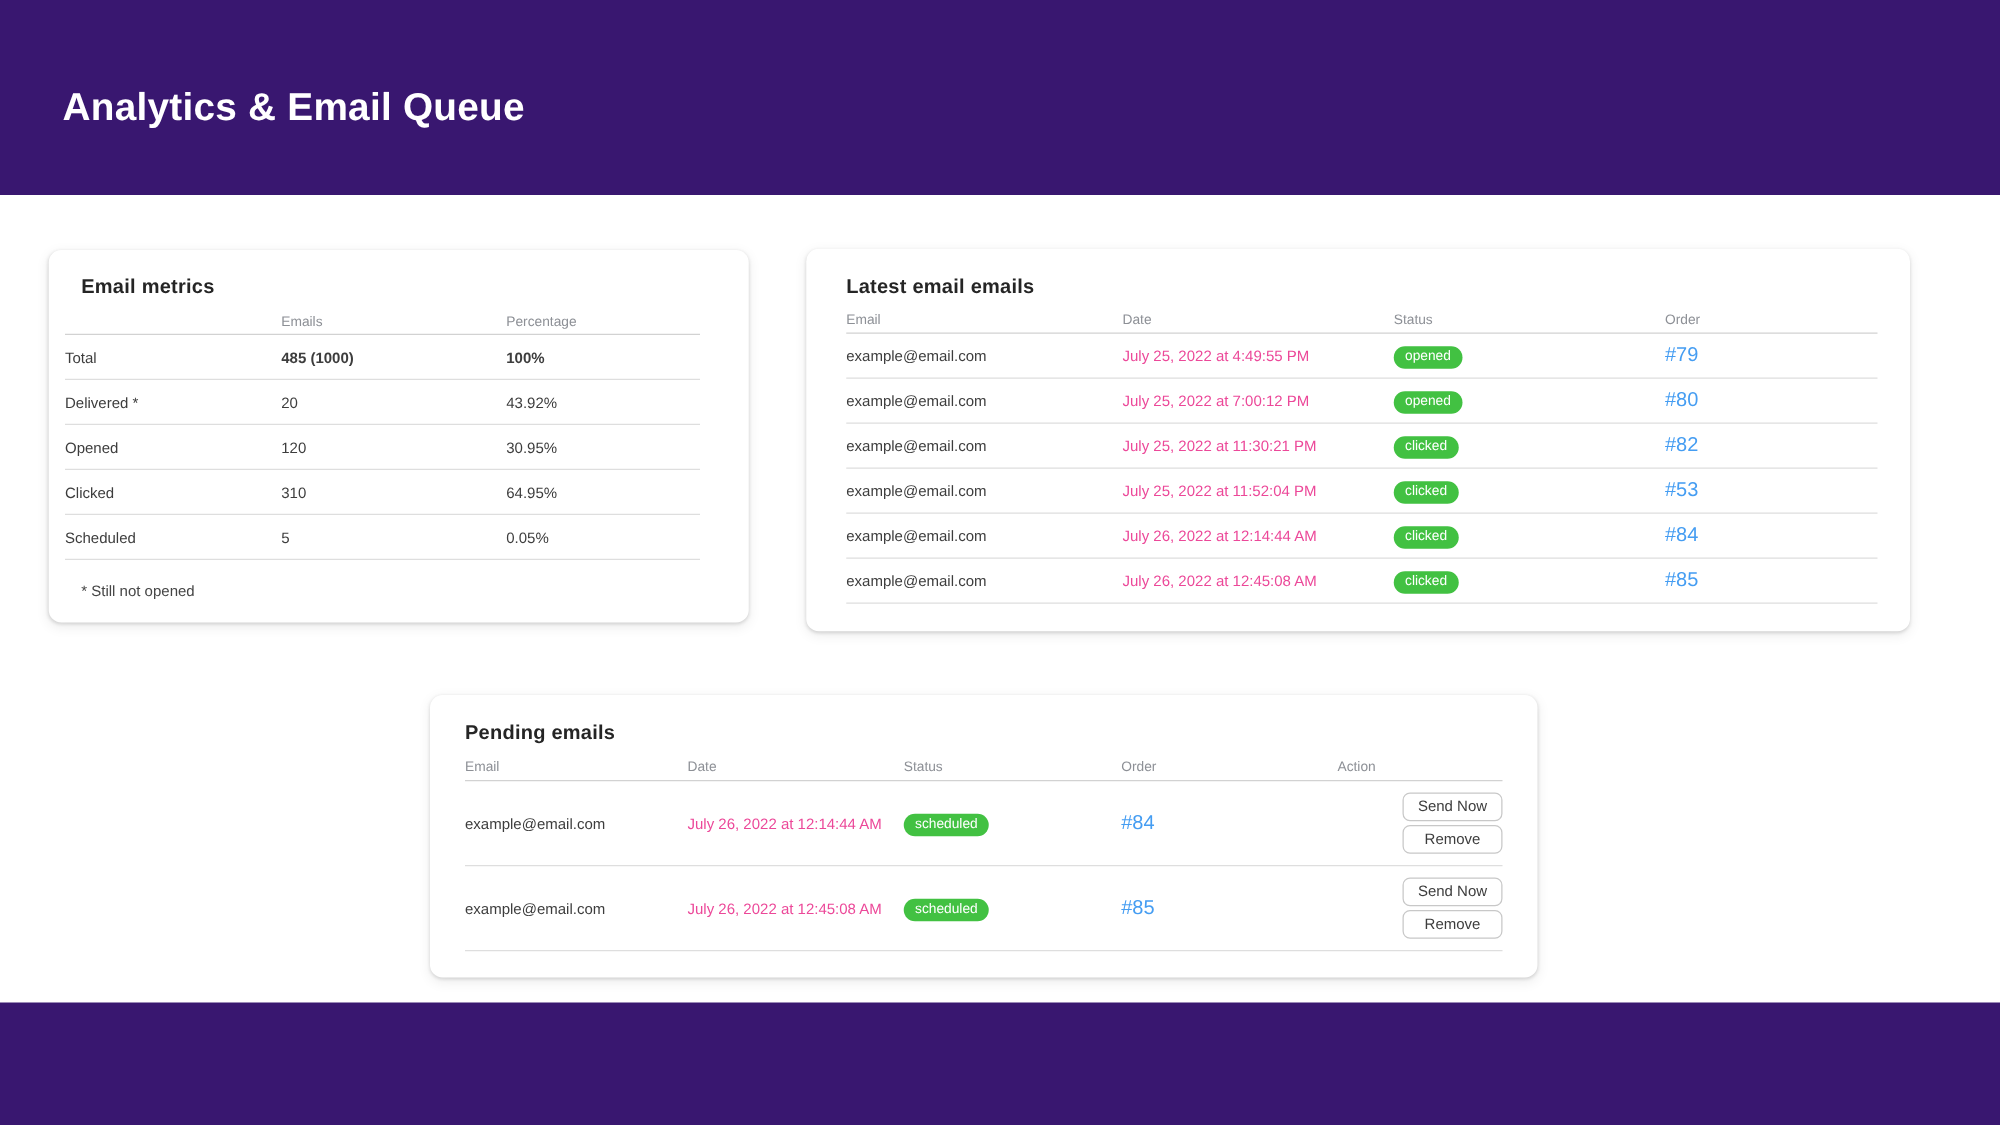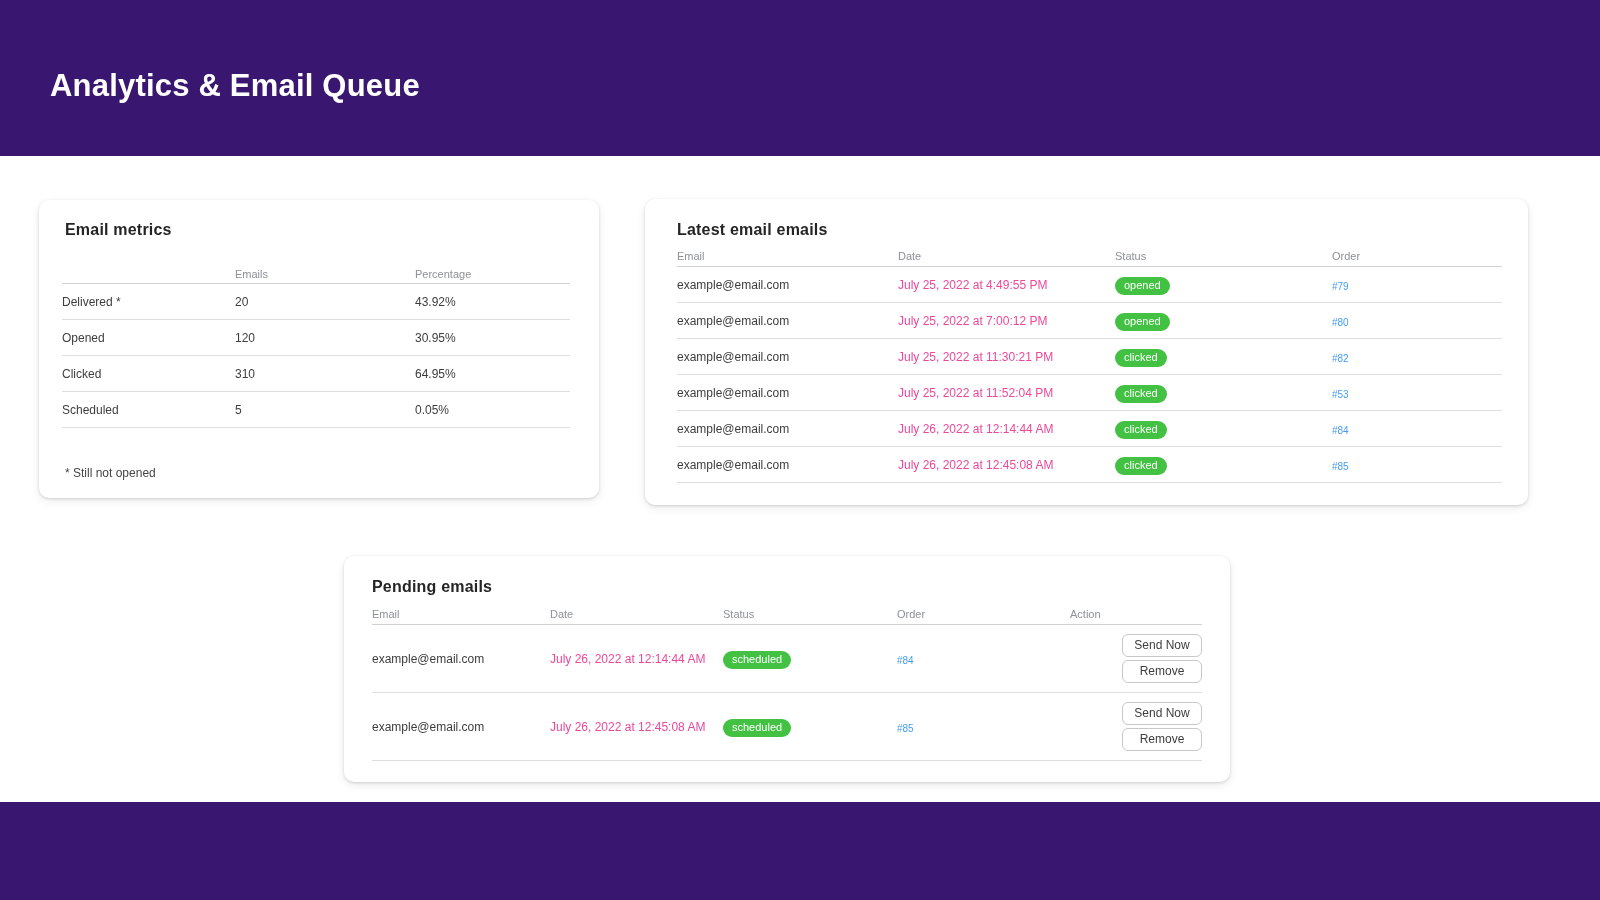--- a/index.html
+++ b/index.html
@@ -40,21 +40,21 @@
   #card-latest h2{position:absolute;left:32px;top:22px;}
   #card-pending{left:344px;top:556px;width:886px;height:226px;}
   #card-pending h2{position:absolute;left:28px;top:22px;}
 
   .colhead{font-size:11px;color:#8d9096;}
   .cell{font-size:12px;color:#3d3d3d;white-space:nowrap;overflow:hidden;}
   .cell.date{color:#ec4899;}
   .cell.bold{font-weight:700;}
 
   
-  .mtable{position:absolute;left:23px;top:48px;width:508px;margin-top:16px;}
+  .mtable{position:absolute;left:13px;top:48px;width:508px;}
   .mrow{
     display:grid;grid-template-columns:173px 180px 1fr;
     align-items:center;height:36px;border-bottom:1px solid #dedede;
   }
   .mrow.mhead{height:20px;border-bottom:1px solid #d2d2d2;}
   .footnote{position:absolute;left:26px;top:266px;font-size:12px;color:#454545;}
 
   
   .ltable{position:absolute;left:32px;top:46px;width:825px;}
   .lrow{
@@ -69,21 +69,21 @@
     display:grid;grid-template-columns:178px 173px 174px 173px 1fr;
     align-items:center;height:68px;border-bottom:1px solid #dedede;
   }
   .prow.phead{height:21px;border-bottom:1px solid #d2d2d2;}
 
   .badge{
     display:inline-block;background:var(--badge_green);color:#ffffff;
     font-size:11px;font-weight:400;padding:3px 9px 4px;border-radius:10px;
     line-height:1;
   }
-  a.order-link{color:var(--link_blue);font-size:10px;text-decoration:none;cursor:pointer;}
+  a.order-link{color:var(--link_blue);font-size:16px;text-decoration:none;cursor:pointer;}
   .actions{display:flex;flex-direction:column;gap:3px;align-items:flex-end;}
   .btn{
     width:80px;height:23px;background:#ffffff;border:1px solid #c8c8c8;
     border-radius:6px;font-family:"Liberation Sans",sans-serif;
     font-size:12px;color:#3d3d3d;cursor:pointer;text-align:center;line-height:21px;
   }
 </style>
 </head>
 <body>
 
@@ -91,20 +91,25 @@
   <h1>Analytics &amp; Email Queue</h1>
 </header>
 
 <section class="card" id="card-metrics">
   <h2>Email metrics</h2>
   <div class="mtable">
     <div class="mrow mhead">
       <span class="cell"></span>
       <span class="colhead">Emails</span>
       <span class="colhead">Percentage</span>
+    </div>
+    <div class="mrow">
+      <span class="cell">Total</span>
+      <span class="cell bold">485 (1000)</span>
+      <span class="cell bold">100%</span>
     </div>
     <div class="mrow">
       <span class="cell">Delivered *</span>
       <span class="cell">20</span>
       <span class="cell">43.92%</span>
     </div>
     <div class="mrow">
       <span class="cell">Opened</span>
       <span class="cell">120</span>
       <span class="cell">30.95%</span>

